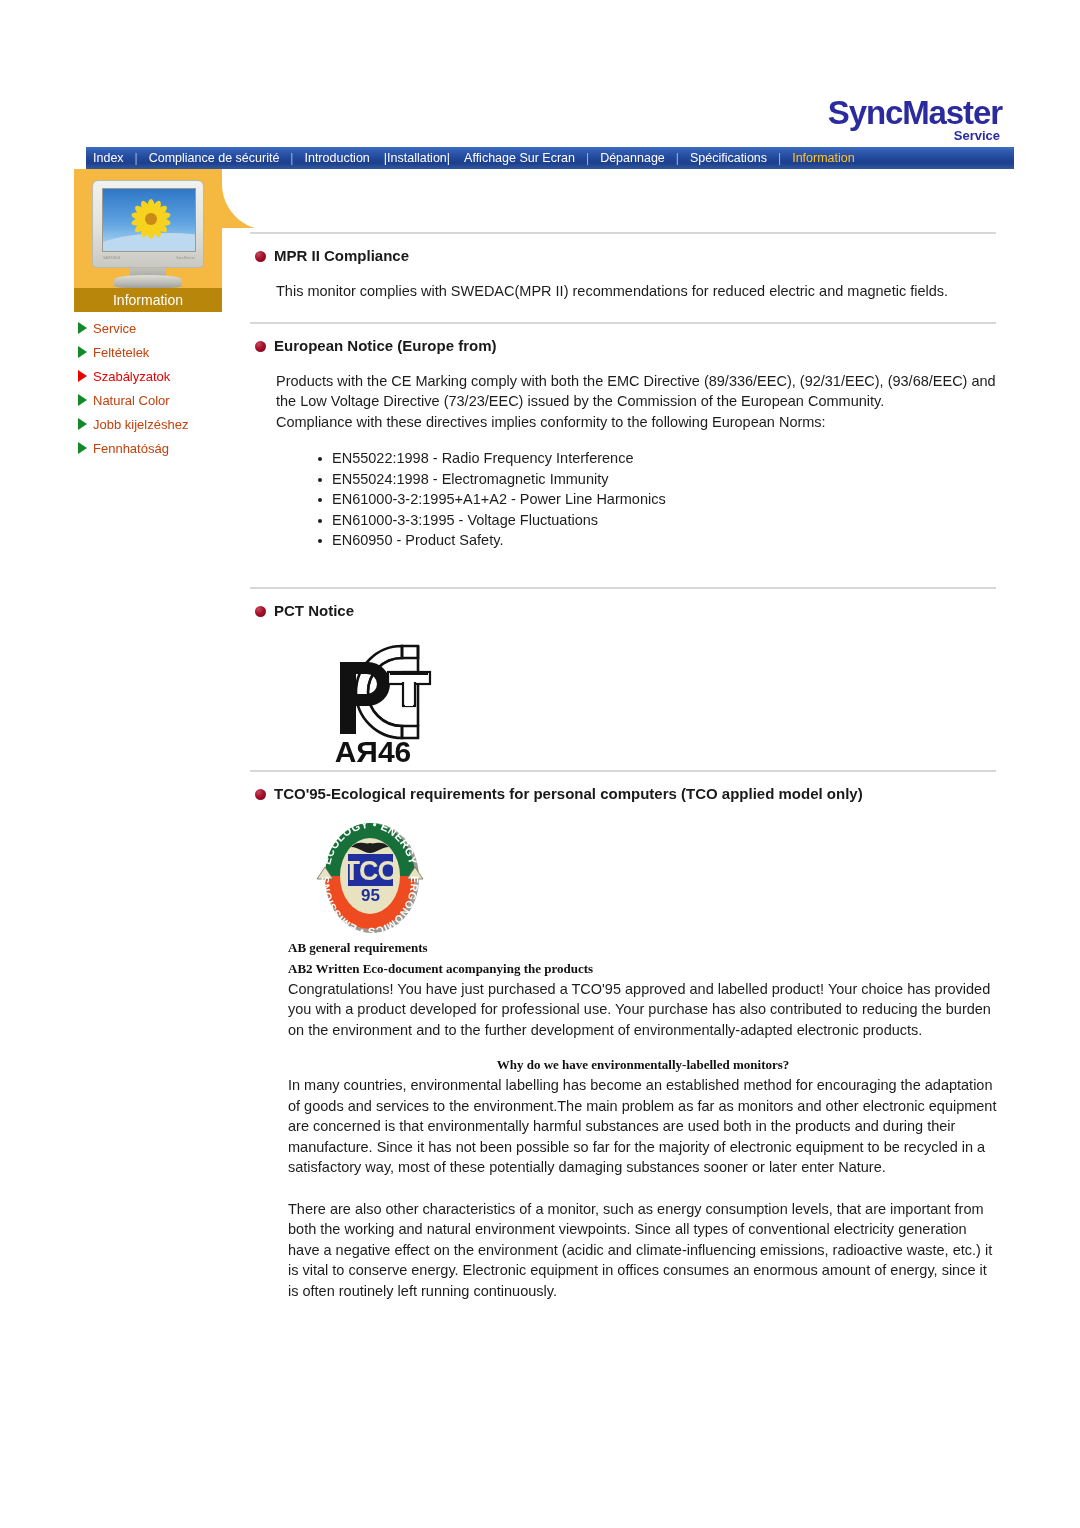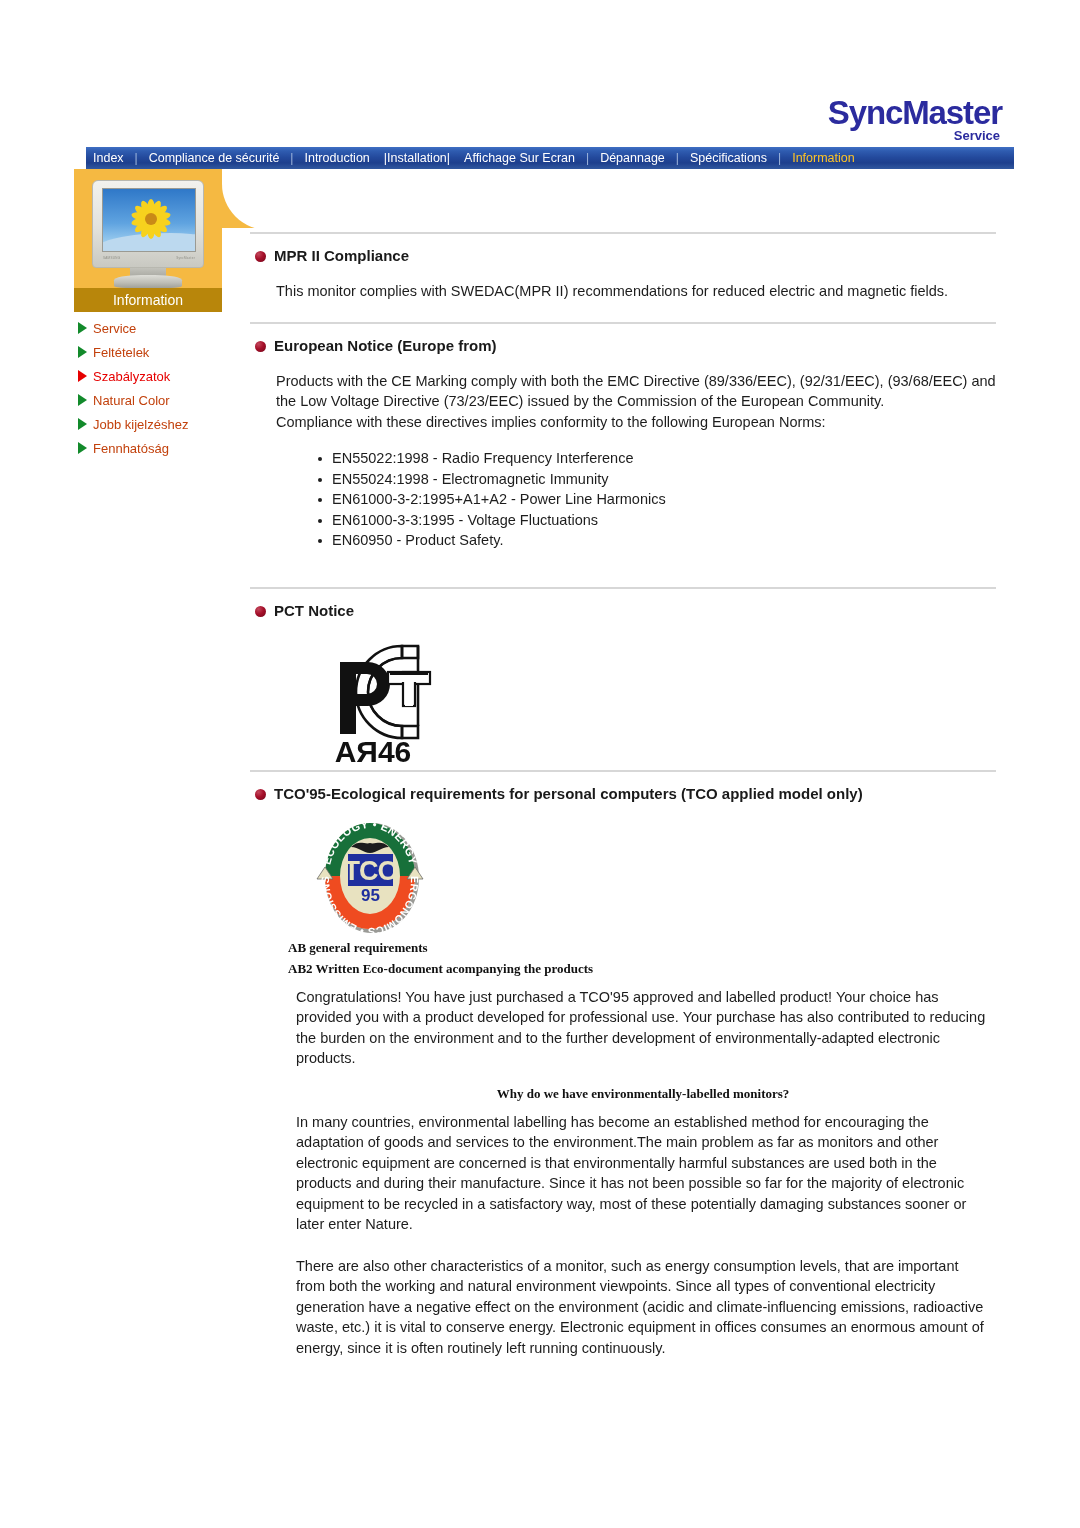--- a/index.html
+++ b/index.html
@@ -320,21 +320,21 @@
     color: #111111;
     margin: 0;
     padding-left: 38px;
     line-height: 21px;
     font-family: Liberation Serif, serif;
   }
   p.para {
     font-size: 14.5px;
     color: #1d1d1d;
     line-height: 20.5px;
-    margin: 8px;
+    margin: 0;
     padding-left: 38px;
     font-family: "Liberation Sans", sans-serif;
   }
   p.para.gap { margin-top: 21px; }
 
   
   #pct-wrap {
     margin-top: 14px;
     padding-left: 60px;
     height: 136px;

